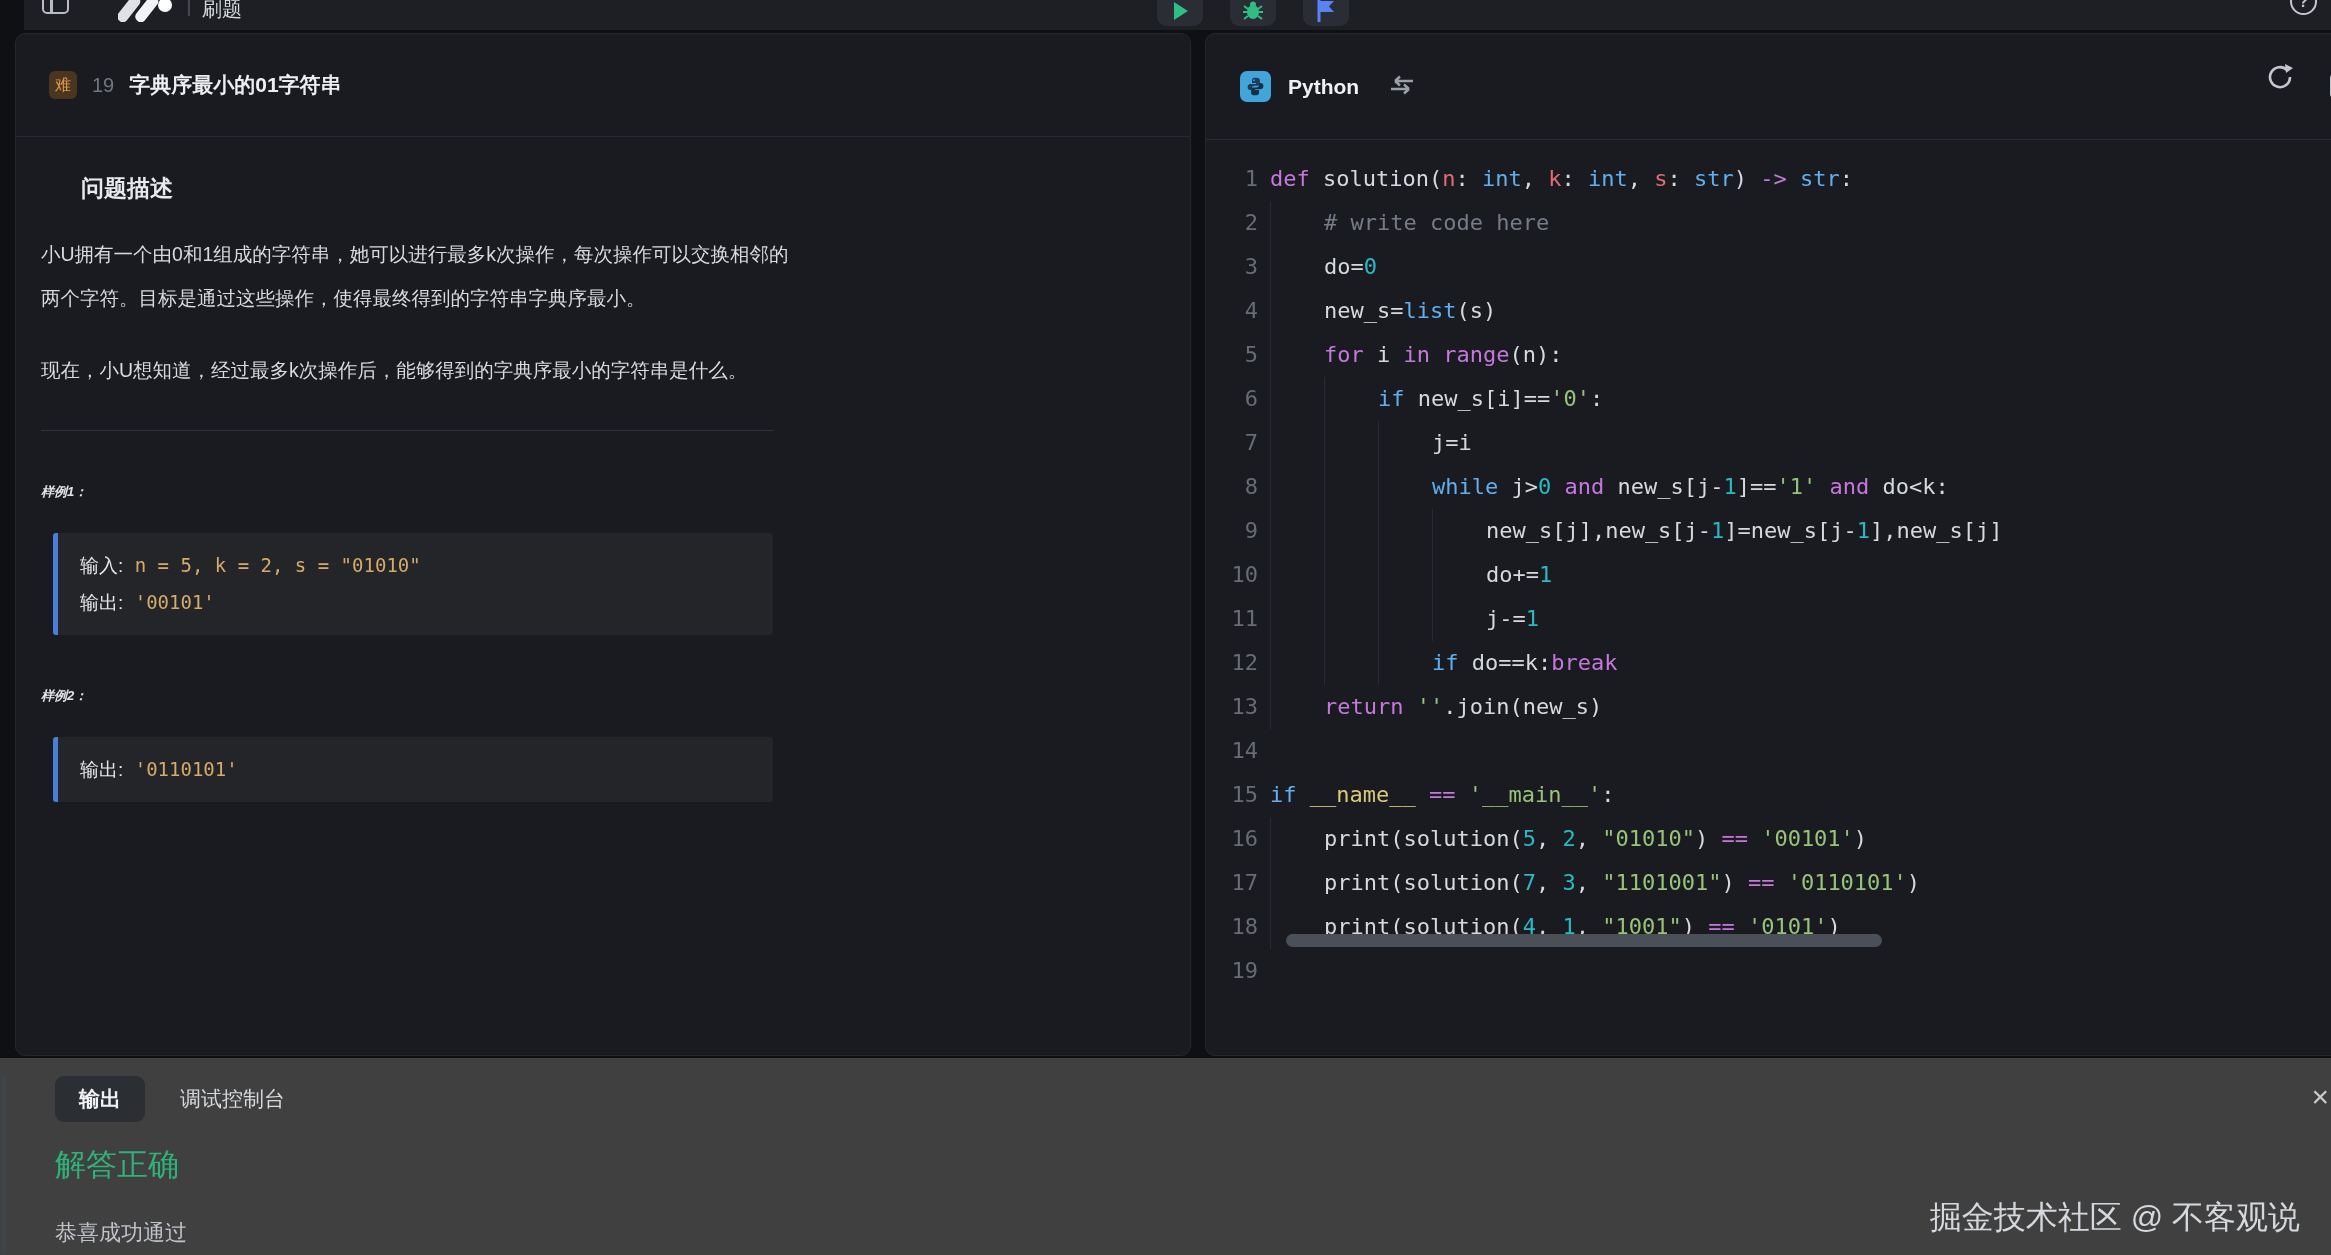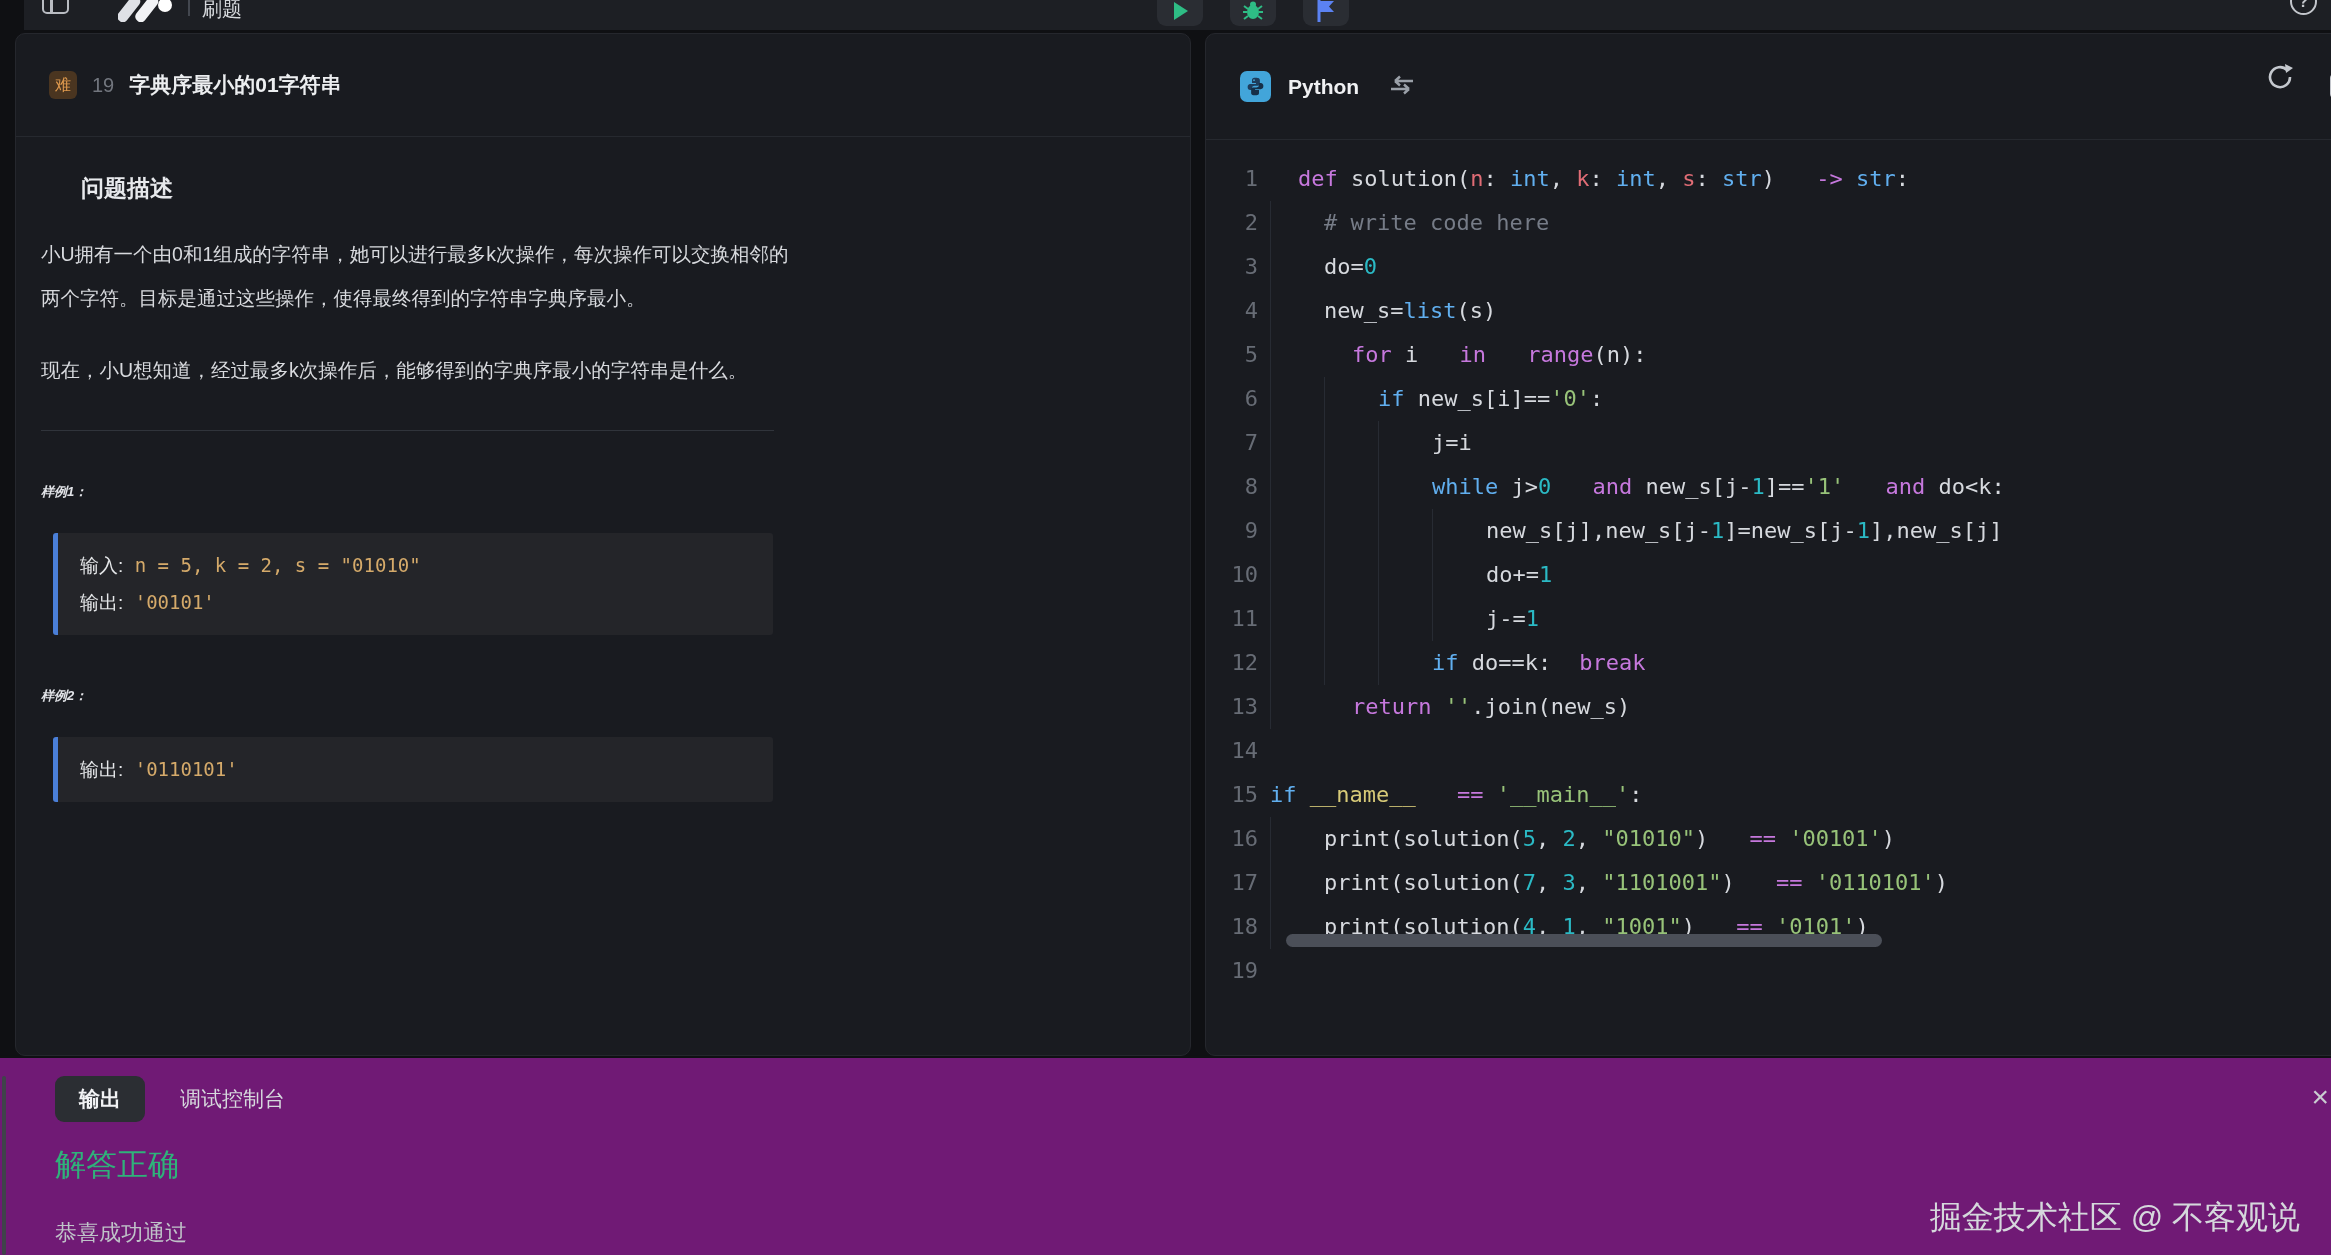--- a/index.html
+++ b/index.html
@@ -56,33 +56,33 @@
   .swap-icon { margin-left:30px; }
   .refresh-icon { position:absolute; right:49px; top:50%; margin-top:-25px; }
   .editor-edge-icon { position:absolute; right:-16px; top:50%; margin-top:-14px; width:30px; height:26px;
     border:2.5px solid #c3c6cc; border-radius:5px; }
 
   .code-area { padding-top:17px; position:relative; }
   .cl { height:44px; line-height:44px; font-family:"DejaVu Sans Mono", monospace; font-size:22px; white-space:pre; }
   .ln { display:inline-block; width:52px; text-align:right; color:#676c75; }
   .lc { margin-left:12px; white-space:pre; }
   .ig { display:inline-block; white-space:pre; border-left:1px solid #272b33; }
-  .tk-k { color:#c678dd;margin-left:28px; }  
+  .tk-k { color:#c678dd; }  
   .tk-b { color:#61afef; }  
   .tk-t { color:#2bbac5; }  
   .tk-s { color:#98c379; }  
   .tk-r { color:#e06c75; }  
   .tk-y { color:#d7ca78; }  
   .tk-c { color:#767c87; }  
   .tk-w { color:#d6d9de; }  
   .h-scrollbar { position:absolute; left:80px; bottom:46px; width:596px; height:13px;
     background:#4b4f58; border-radius:7px; }
 
   
-  .bottom-panel { position:absolute; left:0; top:1058px; width:100%; height:197px; background:#701a75; }
+  .bottom-panel { position:absolute; left:0; top:1058px; width:100%; height:197px; background:#404040; }
   .left-strip { position:absolute; left:2px; top:18px; width:4px; height:179px; background:#3f434a; border-radius:2px; }
   .tab-row { position:absolute; left:55px; top:18px; display:flex; align-items:center; gap:35px; }
   .tab-active { background:#2b2e33; border-radius:9px; height:46px; padding:0 24px;
     display:flex; align-items:center; color:#f2f3f5; font-size:21px; font-weight:bold; }
   .tab-plain { color:#d6d9dd; font-size:21px; }
   .close-x { position:absolute; right:2px; top:24px; color:#c9ccd1; font-size:30px; line-height:30px; }
   .result-title { position:absolute; left:55px; top:86px; color:#2fb27a; font-size:31px; font-weight:500; }
   .result-sub { position:absolute; left:55px; top:160px; color:#bfc2c8; font-size:22px; }
   .watermark { position:absolute; right:31px; top:138px; color:#d5d8dc; font-size:32px; font-weight:500; }
 </style>

